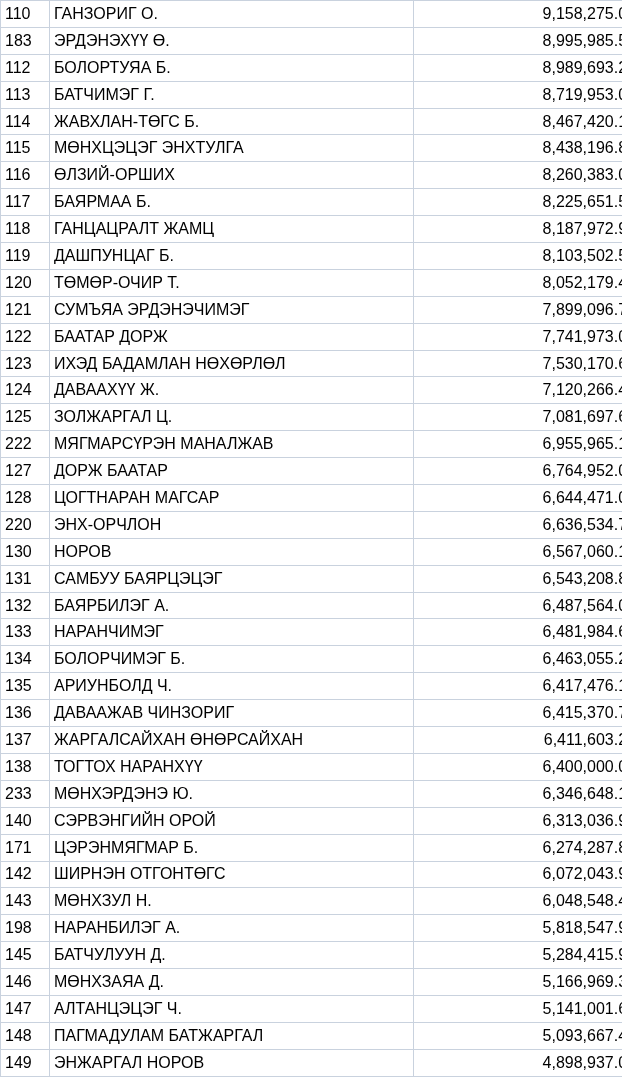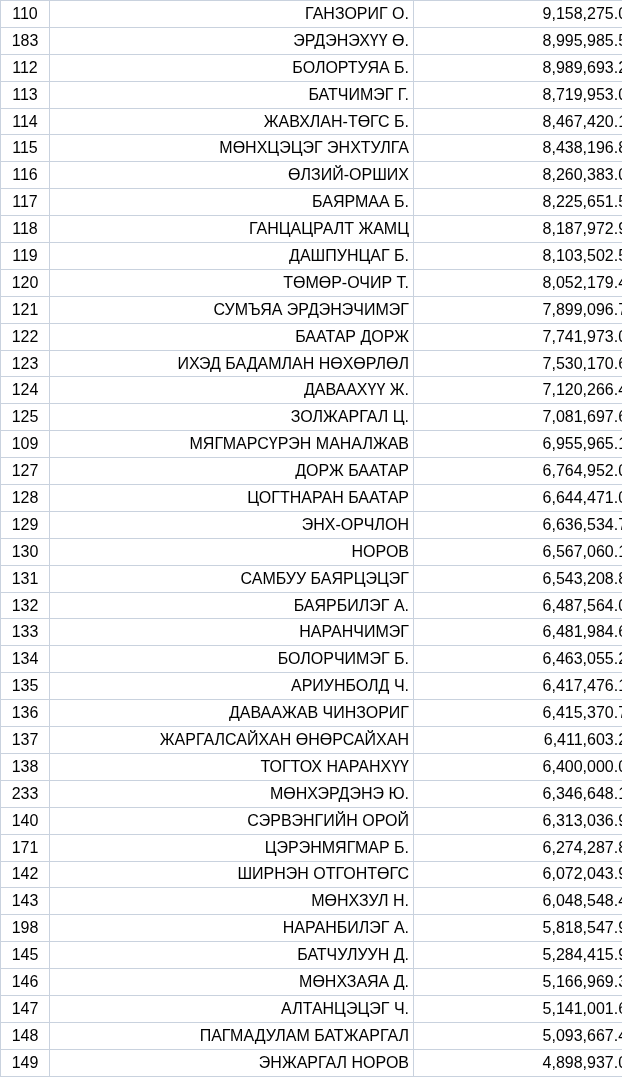--- a/index.html
+++ b/index.html
@@ -26,26 +26,26 @@
     border: 1px solid #c9d2de;
     padding: 0 4px;
     font-size: 16px;
     line-height: 1;
     white-space: nowrap;
     overflow: hidden;
     vertical-align: middle;
   }
   td.col-rank {
     width: 40px;
-    text-align: center;
+    text-align: left;
     padding-right: 6px;
   }
   td.col-name {
     width: 355px;
-    text-align: right;
+    text-align: left;
     padding-left: 7px;
   }
   td.col-amount {
     width: 218px;
     text-align: right;
     padding-right: 36px;
   }
 </style>
 </head>
 <body>
@@ -126,36 +126,36 @@
         <td class="col-rank">124</td>
         <td class="col-name">ДАВААХҮҮ Ж.</td>
         <td class="col-amount">7,120,266.45</td>
       </tr>
       <tr>
         <td class="col-rank">125</td>
         <td class="col-name">ЗОЛЖАРГАЛ Ц.</td>
         <td class="col-amount">7,081,697.67</td>
       </tr>
       <tr>
-        <td class="col-rank">109</td>
+        <td class="col-rank">222</td>
         <td class="col-name">МЯГМАРСҮРЭН МАНАЛЖАВ</td>
         <td class="col-amount">6,955,965.15</td>
       </tr>
       <tr>
         <td class="col-rank">127</td>
         <td class="col-name">ДОРЖ БААТАР</td>
         <td class="col-amount">6,764,952.00</td>
       </tr>
       <tr>
         <td class="col-rank">128</td>
-        <td class="col-name">ЦОГТНАРАН БААТАР</td>
+        <td class="col-name">ЦОГТНАРАН МАГСАР</td>
         <td class="col-amount">6,644,471.01</td>
       </tr>
       <tr>
-        <td class="col-rank">129</td>
+        <td class="col-rank">220</td>
         <td class="col-name">ЭНХ-ОРЧЛОН</td>
         <td class="col-amount">6,636,534.70</td>
       </tr>
       <tr>
         <td class="col-rank">130</td>
         <td class="col-name">НОРОВ</td>
         <td class="col-amount">6,567,060.17</td>
       </tr>
       <tr>
         <td class="col-rank">131</td>

